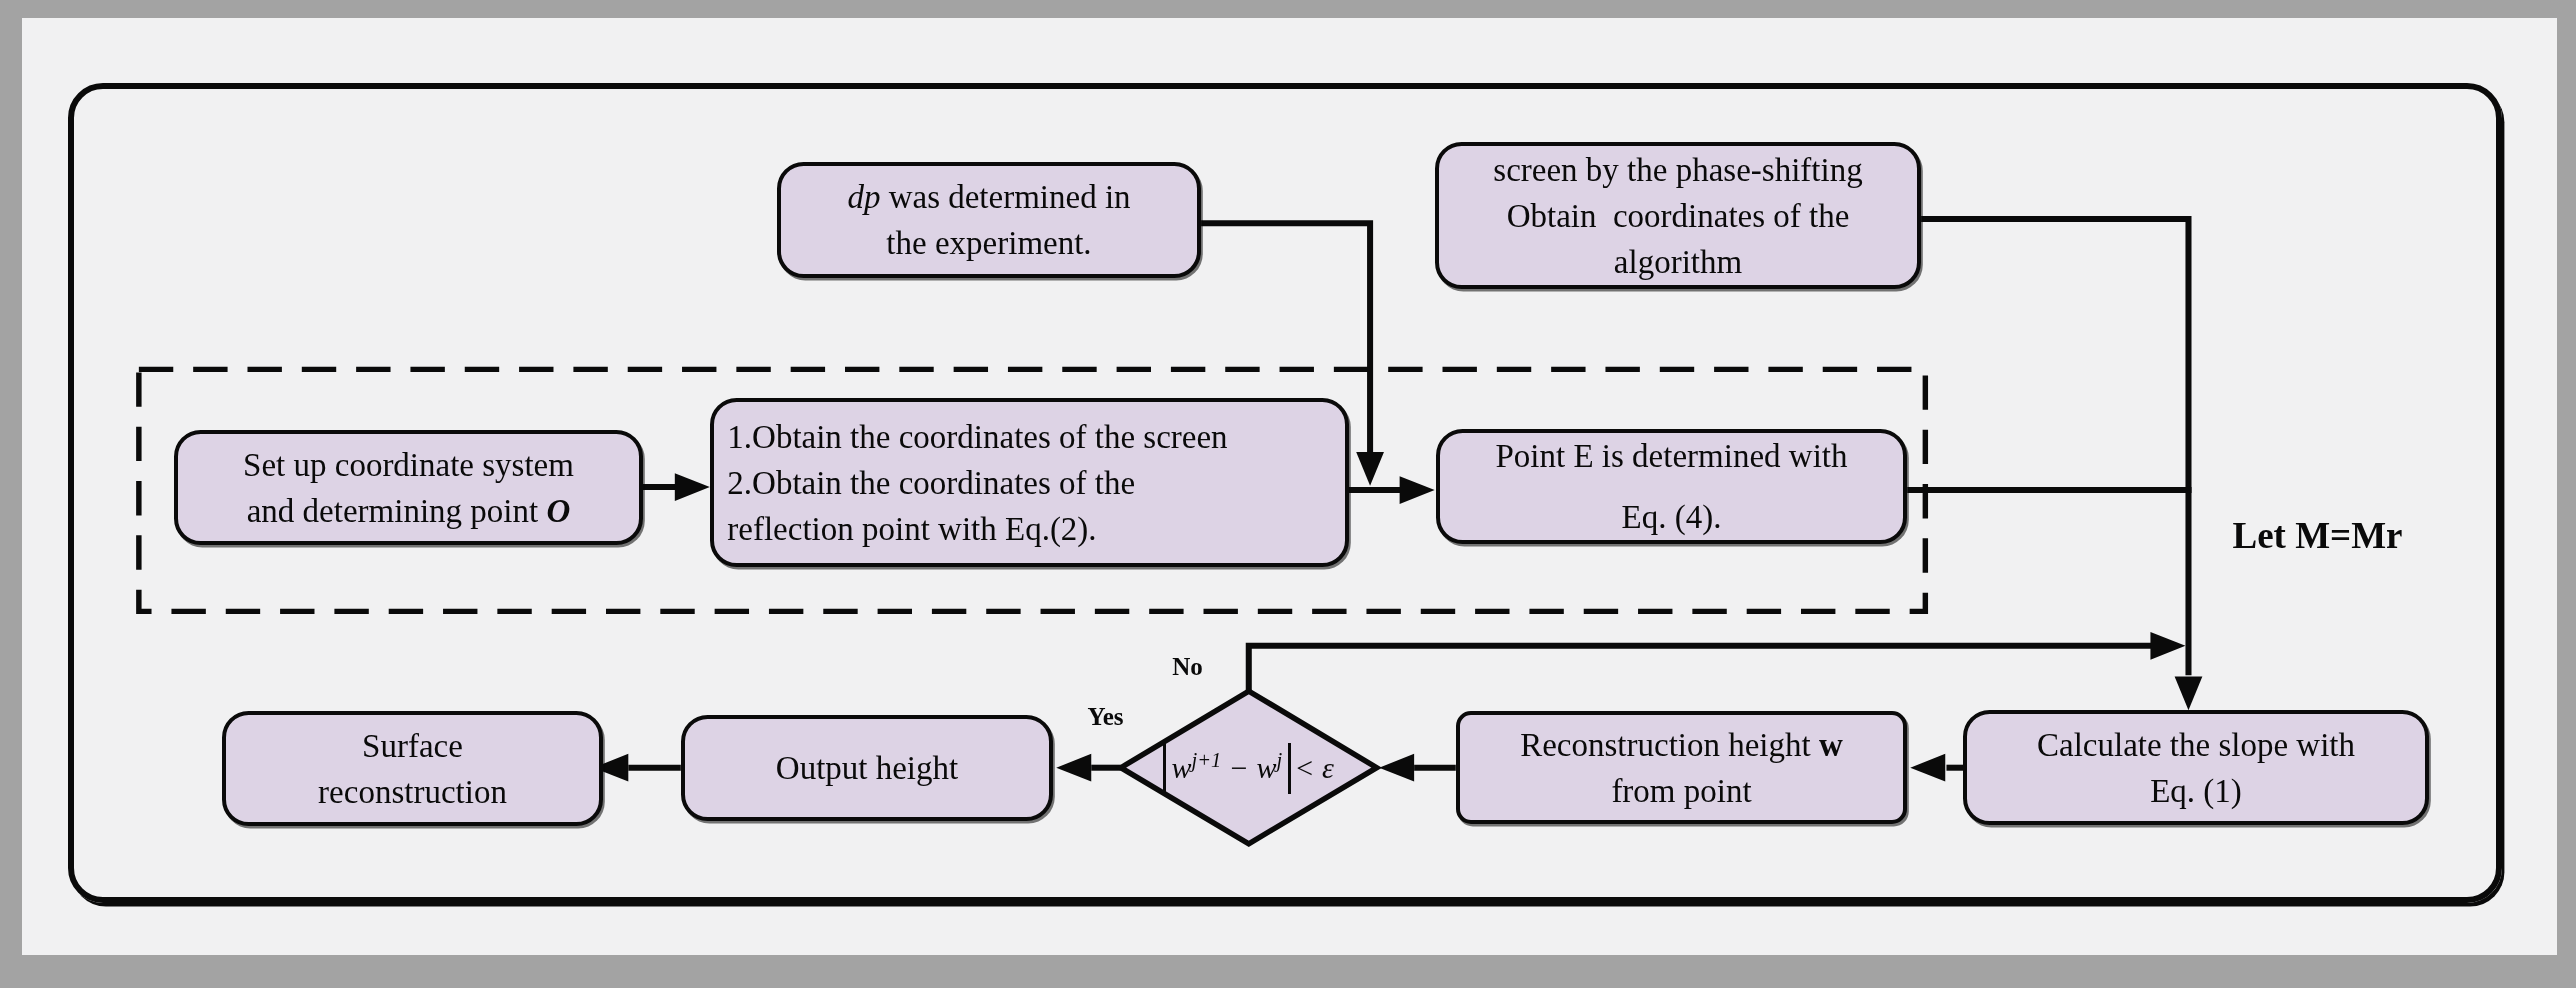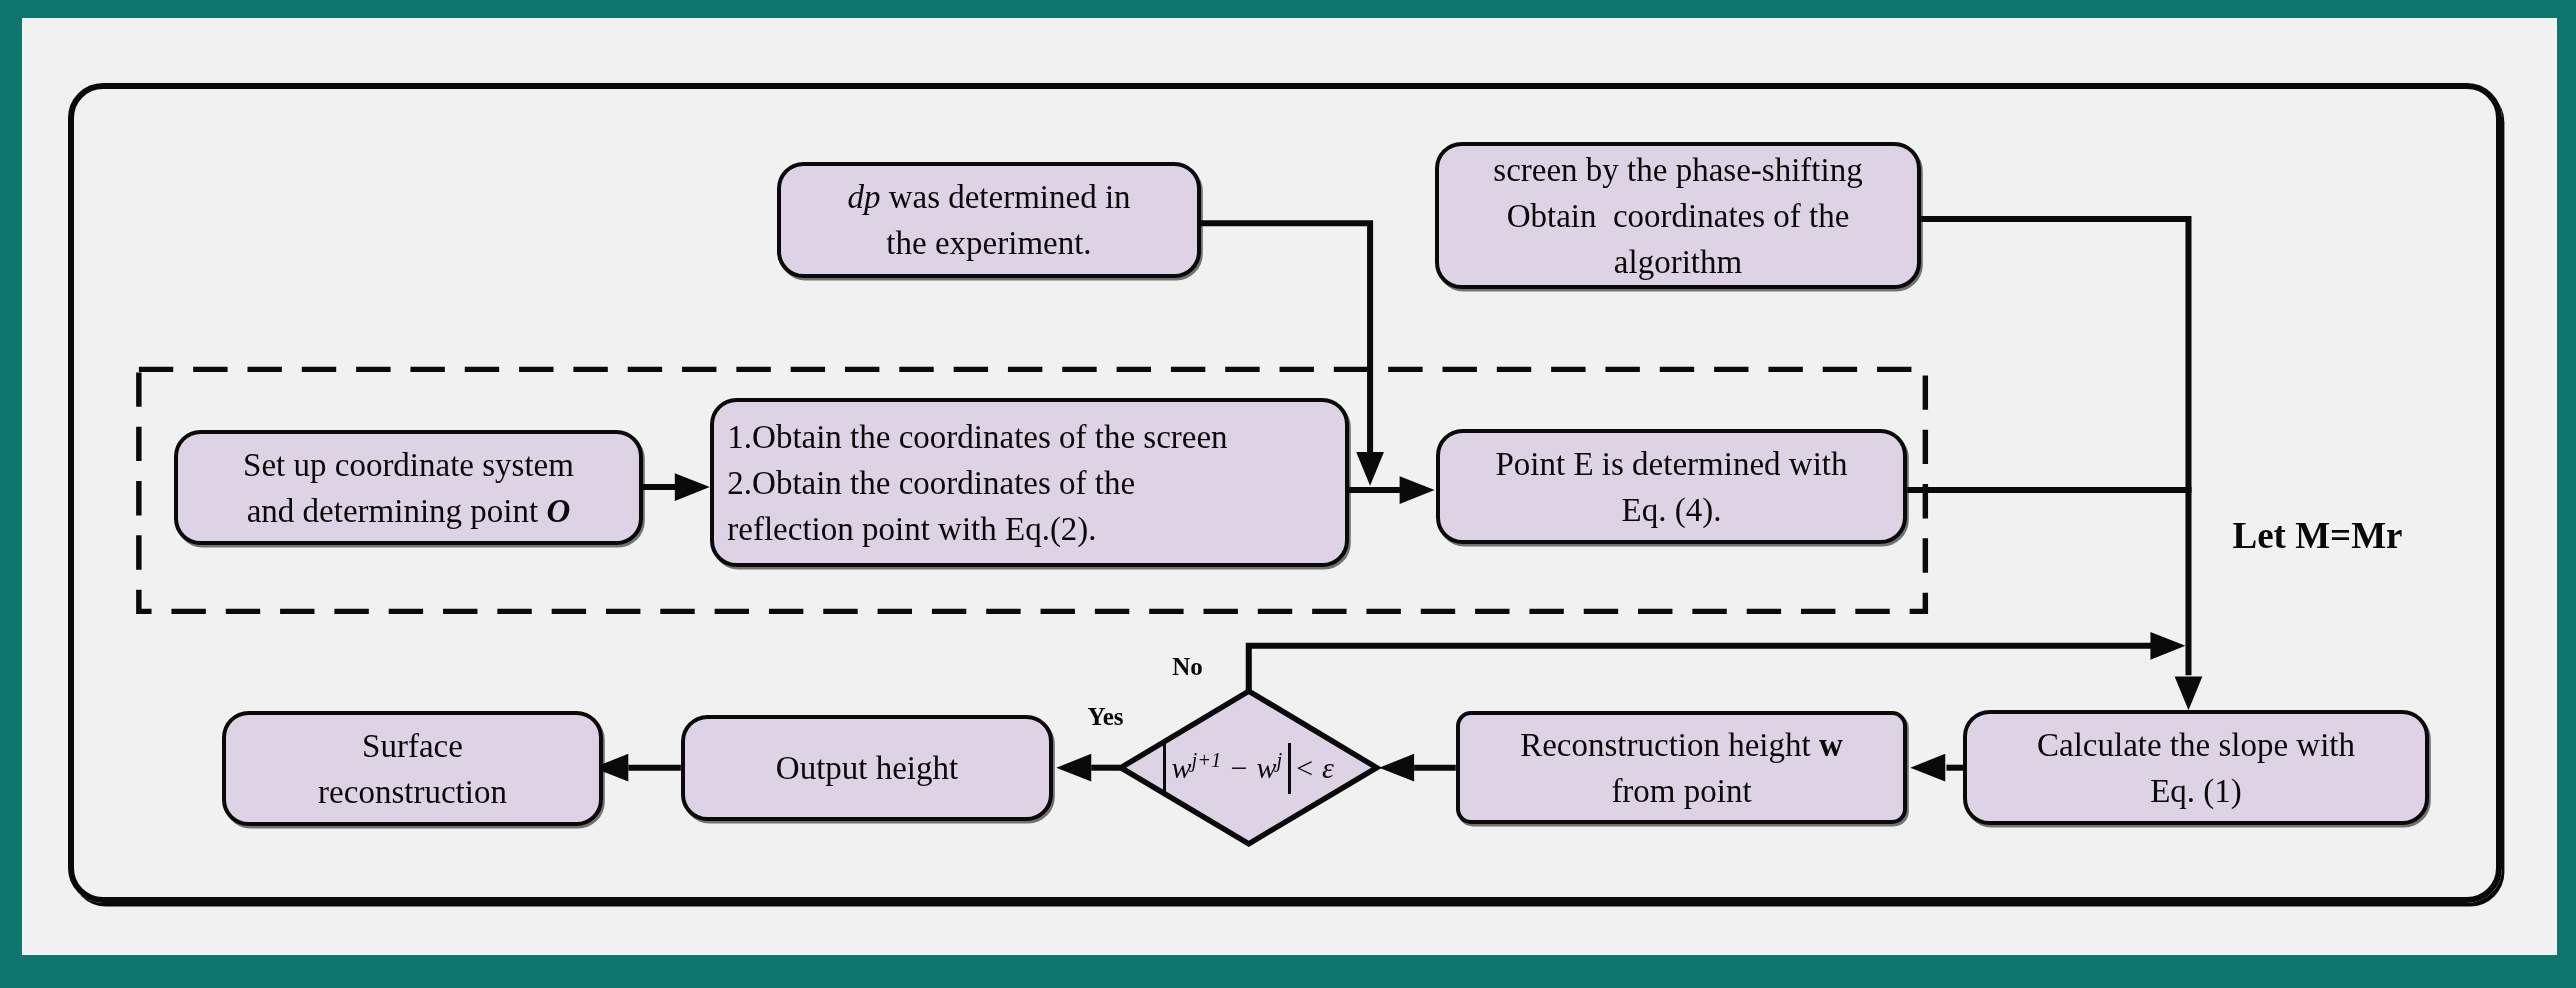--- a/index.html
+++ b/index.html
@@ -1,16 +1,16 @@
 <!DOCTYPE html>
 <html style="font-size:9.7px"><head>
 <meta charset="utf-8">
 <style>
   html,body{margin:0;padding:0;background:#ffffff;}
-  .stage{position:relative;width:2576px;height:988px;background:#0f766e;overflow:hidden;
+  .stage{position:relative;width:2576px;height:988px;background:#a3a3a3;overflow:hidden;
          font-family:"Liberation Serif","DejaVu Serif",serif;color:#0a0a0a;}
   .panel{position:absolute;left:22px;top:18px;width:2535px;height:937px;background:#f1f1f2;}
   .frame{position:absolute;left:68px;top:83px;width:2434px;height:820px;border:6px solid #0a0a0a;
          border-radius:35px;box-sizing:border-box;box-shadow:3px 4.2px 0 -0.6px #0a0a0a;}
   svg.wires{position:absolute;left:0;top:0;width:2576px;height:988px;}
   .box{position:absolute;background:#ddd3e5;border:4.2px solid #0a0a0a;border-radius:26.6px;
        box-sizing:border-box;display:flex;flex-direction:column;align-items:center;justify-content:center;
        font-size:33px;line-height:46px;text-align:center;box-shadow:1.8px 2.4px 0 rgba(10,10,10,.55);}
   .box .ln{white-space:pre;}
   .left-al{align-items:flex-start;text-align:left;padding-left:13.3px;padding-right:4.8px;}
@@ -23,21 +23,21 @@
            display:flex;align-items:center;justify-content:center;font-size:30px;font-style:italic;
            gap:3.6px;}
   .formula .bar{display:inline-block;width:2.4px;height:51px;background:#0a0a0a;}
   .formula sup{font-size:20.5px;font-style:italic;line-height:0;vertical-align:super;}
   .formula .expr{padding:0 2.4px;}
   
   #n-dp{left:777px;top:162px;width:424px;height:116px;}
   #n-obtain-screen{left:1435px;top:142px;width:486px;height:147px;}
   #n-setup{left:154px;top:430px;width:469px;height:115px;margin-left:20px;}
   #n-obtain-coords{left:710px;top:398px;width:639px;height:169px;}
-  #n-point-e{left:1436px;top:429px;width:471px;height:115px;}
+  #n-point-e{left:1436px;top:429px;width:471px;height:115px;justify-content:space-between;}
   #n-calc-slope{left:1963px;top:710px;width:466px;height:115px;}
   #n-recon{left:1456px;top:711px;width:451px;height:113px;border-radius:15px;}
   #n-output{left:681px;top:715px;width:372px;height:106px;}
   #n-surface{left:222px;top:711px;width:381px;height:115px;}
   #lbl-no{left:1139px;top:643px;width:97px;height:48px;}
   #lbl-yes{left:1045px;top:693px;width:121px;height:48px;}
   #lbl-letm{left:2209px;top:512px;width:217px;height:48px;font-size:37px;}
 </style>
 </head>
 <body>

